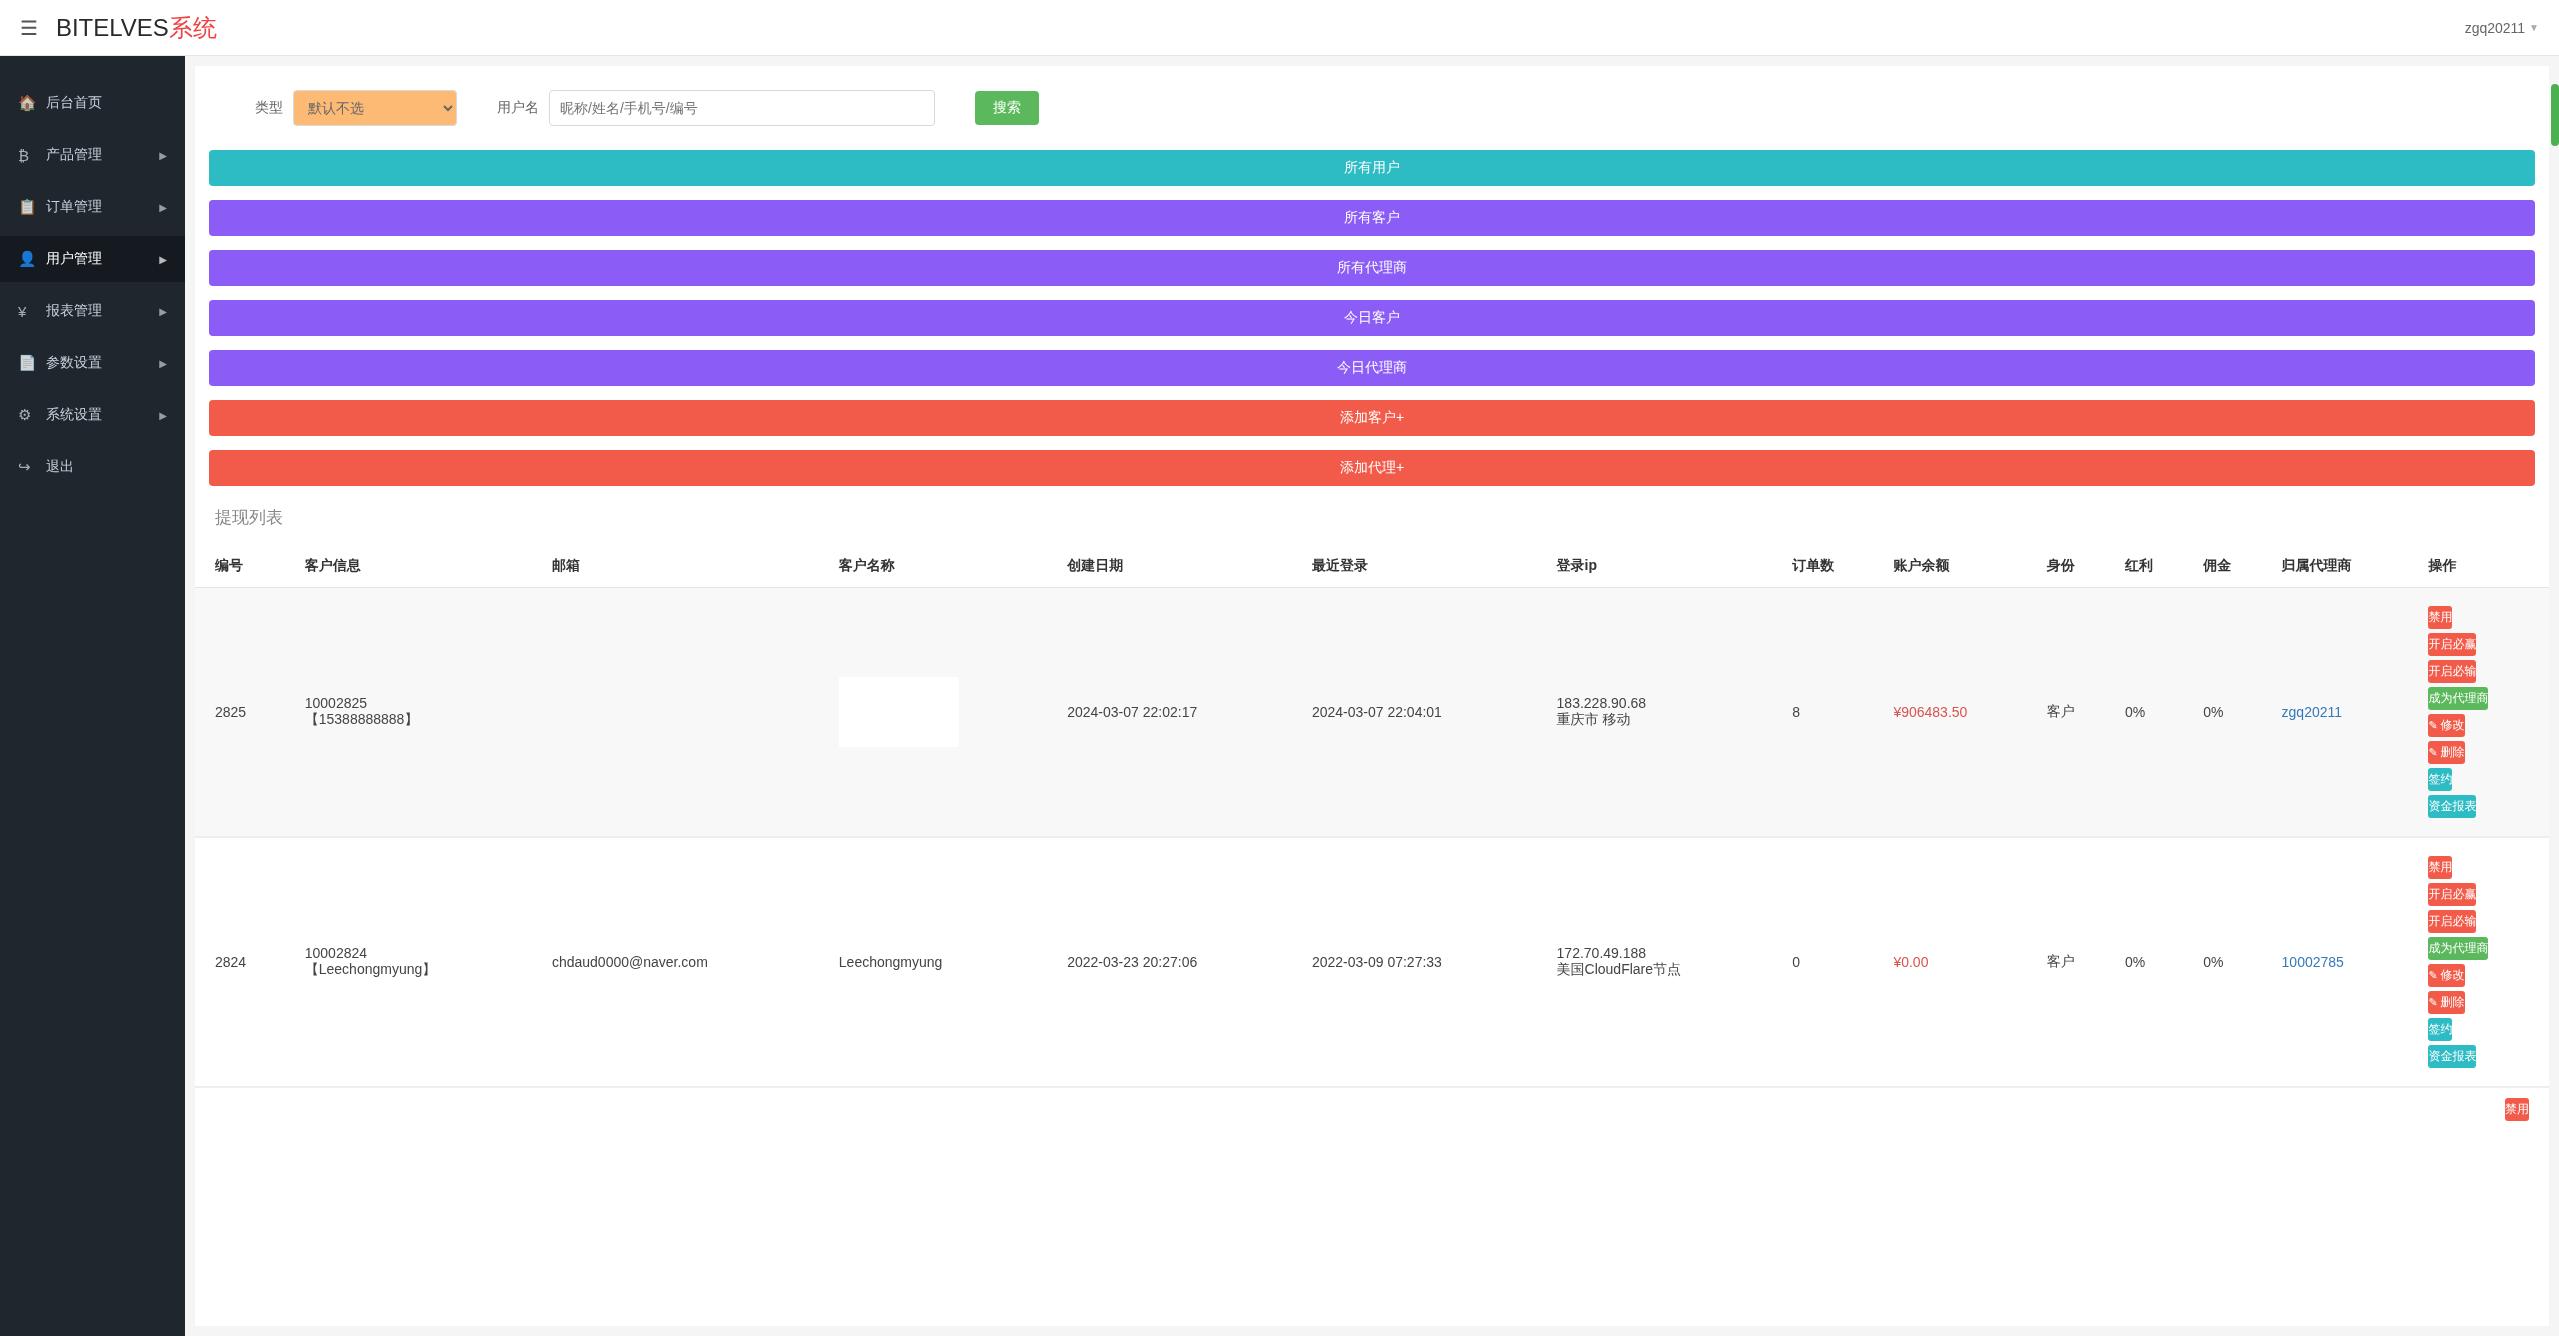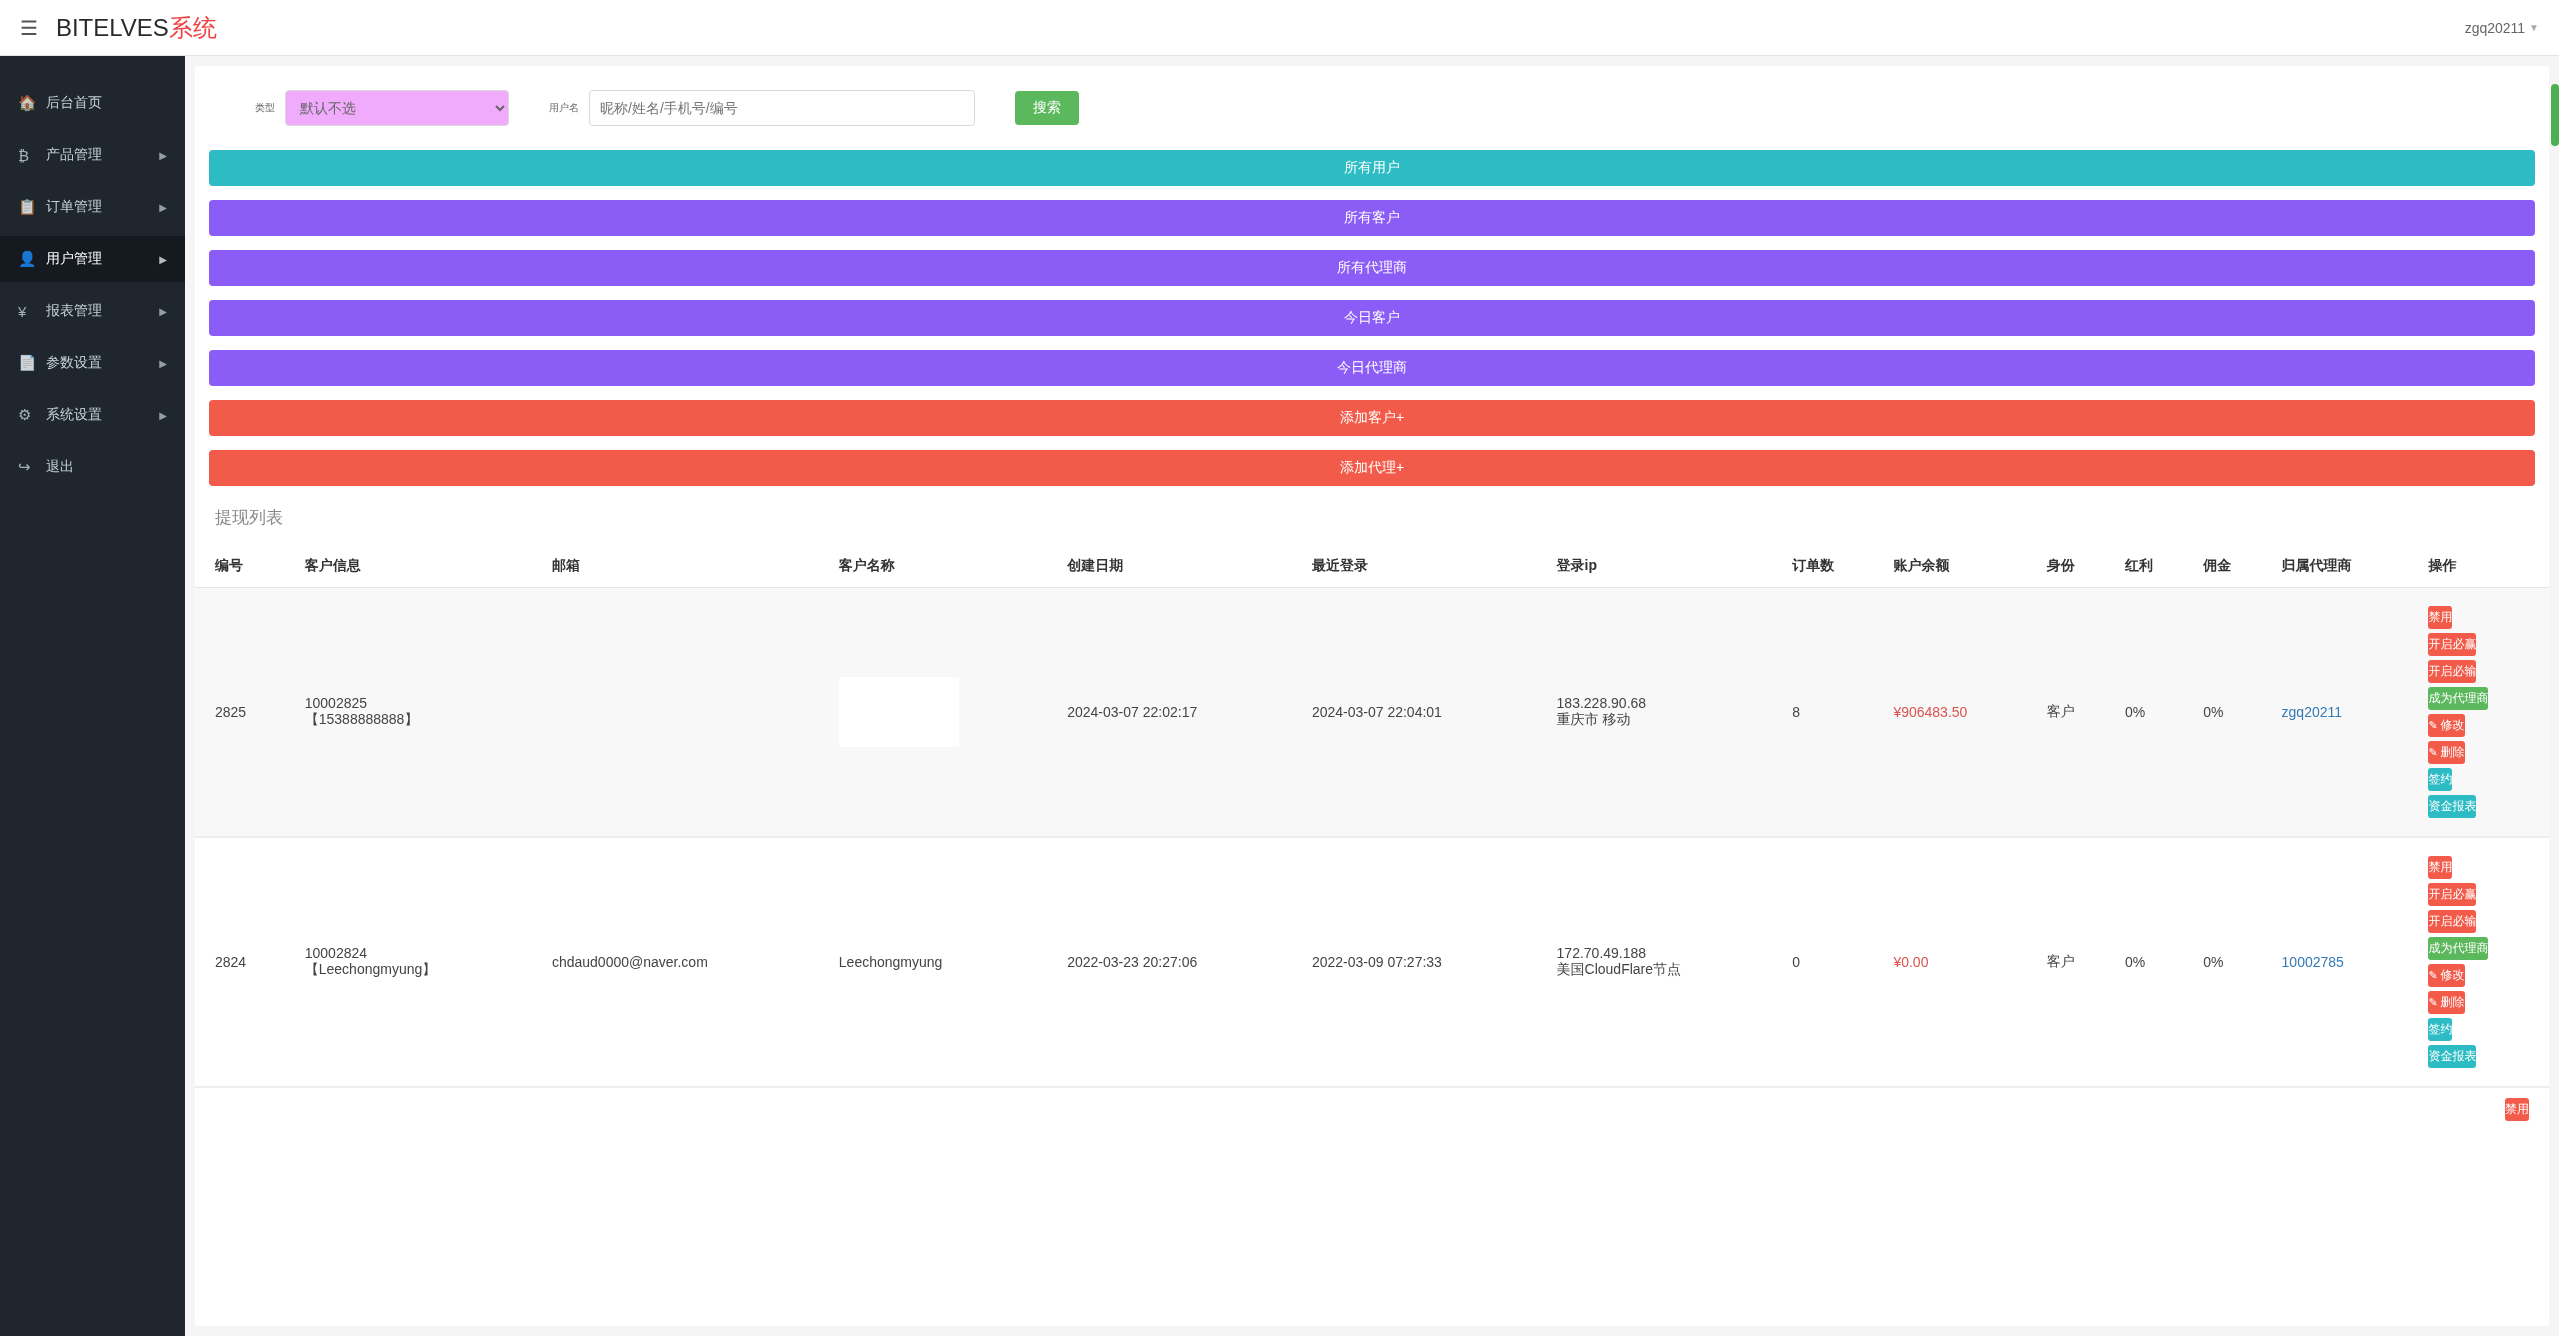--- a/index.html
+++ b/index.html
@@ -23,23 +23,23 @@
     .sidebar-item.active .icon { color: #e84c3d; opacity: 1; }
     .sidebar-sub { background: #181e24; }
     .sidebar-sub-item { padding: 11px 18px 11px 44px; cursor: pointer; color: #aeb6bf; font-size: 13px; }
     .sidebar-sub-item.selected { color: #e84c3d; }
     .sidebar-group { margin-bottom: 6px; }
     
     .content { flex: 1; padding: 24px 0 24px 0; background: #fff; margin: 10px; border-radius: 2px; overflow-x: auto; }
     
     .filter-bar { display: flex; align-items: center; gap: 0; padding: 0 60px 24px 60px; }
     .filter-group { display: flex; align-items: center; margin-right: 40px; }
-    .filter-group label { color: #666; margin-right: 10px; font-size: 10px; }
+    .filter-group label { color: #666; margin-right: 10px; font-size: 14px; }
     .filter-group select, .filter-group input { height: 36px; border: 1px solid #d9d9d9; border-radius: 4px; padding: 0 10px; font-size: 14px; color: #666; }
-    .filter-group select { width: 224px; background: #f0abfc; }
+    .filter-group select { width: 164px; background: #fdba74; }
     .filter-group input { width: 386px; }
     
     .btn { display: inline-block; padding: 8px 18px; border-radius: 4px; font-size: 14px; cursor: pointer; border: none; color: #fff; }
     .btn-search { background: #5cb85c; }
     
     .action-row { display: flex; gap: 14px; padding: 0 14px 20px 14px; flex-direction: column; }
     .fbtn { padding: 9px 20px; border-radius: 4px; color: #fff; font-size: 14px; cursor: pointer; border: none; }
     .fbtn-cyan { background: #2dbbc4; }
     .fbtn-green { background: #8b5cf6; }
     .fbtn-red { background: #f25b4a; }

